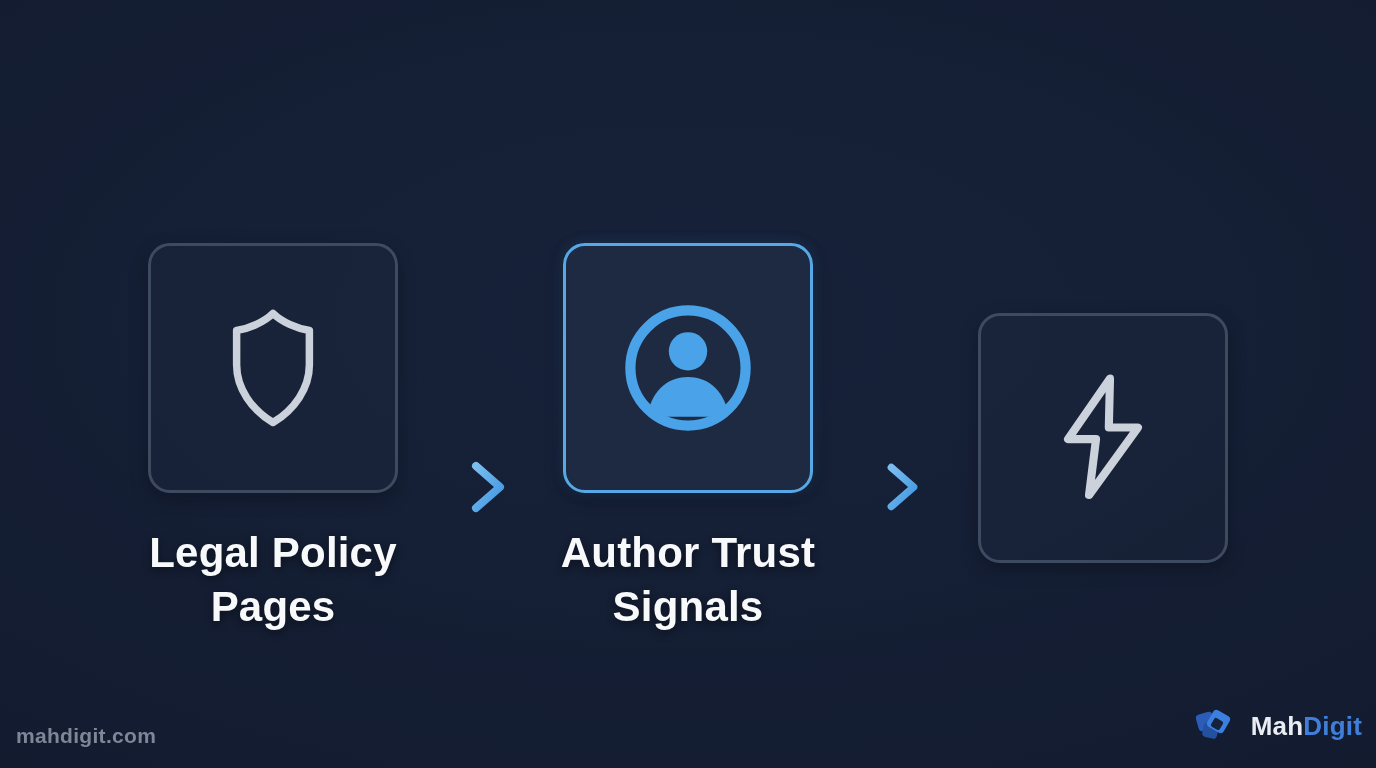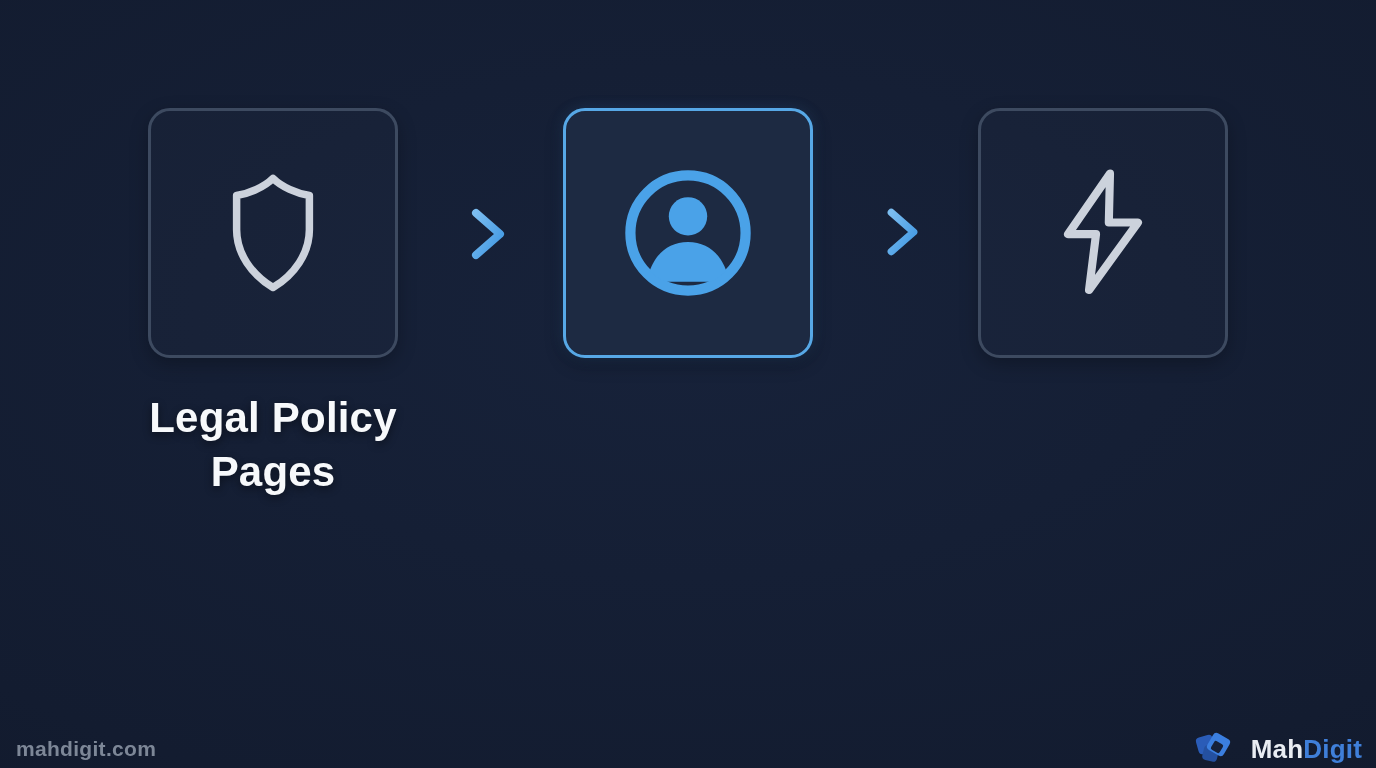--- a/index.html
+++ b/index.html
@@ -13,21 +13,21 @@
     position: relative;
     font-family: "Liberation Sans", sans-serif;
     background: radial-gradient(130% 120% at 50% 42%, #17223a 0%, #131c30 55%, #0e1626 100%);
   }
 
   .flow {
     position: absolute;
     inset: 0;
     display: flex;
     justify-content: center;
-    align-items: flex-start;
+    align-items: center;
     padding-top: 108px;
   }
 
   .step {
     width: 360px;
     display: flex;
     flex-direction: column;
     align-items: center;
   }
 
@@ -66,31 +66,31 @@
     display: flex;
     justify-content: center;
     margin-top: 98px;
     flex: none;
   }
   .arrow svg { overflow: visible; }
 
   .watermark {
     position: absolute;
     left: 16px;
-    bottom: 7px;
+    bottom: 20px;
     font-size: 21px;
     font-weight: 600;
     letter-spacing: 0.3px;
     color: #7d8797;
   }
 
   .brand {
     position: absolute;
     right: 14px;
-    bottom: 1px;
+    bottom: 24px;
     display: flex;
     align-items: center;
     gap: 17px;
   }
   .brand-text {
     font-size: 26px;
     font-weight: 700;
     letter-spacing: 0.2px;
     color: #e9edf3;
   }
@@ -132,20 +132,22 @@
         <defs>
           <clipPath id="userclip">
               <circle cx="50" cy="50" r="42"></circle>
             </clipPath>
         </defs>
         <circle cx="50" cy="50" r="45" stroke="#4aa2e8" stroke-width="8" fill="none"></circle>
         <circle cx="50" cy="37" r="15" fill="#4aa2e8"></circle>
         <path d="M50 57 C 32 57, 21 70, 18 88 L 82 88 C 79 70, 68 57, 50 57 Z" fill="#4aa2e8" clip-path="url(#userclip)"></path>
       </svg>
     </div>
+    <div class="step-label">Author Trust
+Signals</div>
   </div>
 
   <div class="arrow">
     <svg width="60" height="52" viewBox="0 0 64 56" fill="none">
       <defs>
         <linearGradient id="ag2" x1="0" y1="0" x2="1" y2="1">
           <stop offset="0" stop-color="#7bbdf0"></stop>
           <stop offset="1" stop-color="#3f97e2"></stop>
         </linearGradient>
       </defs>

